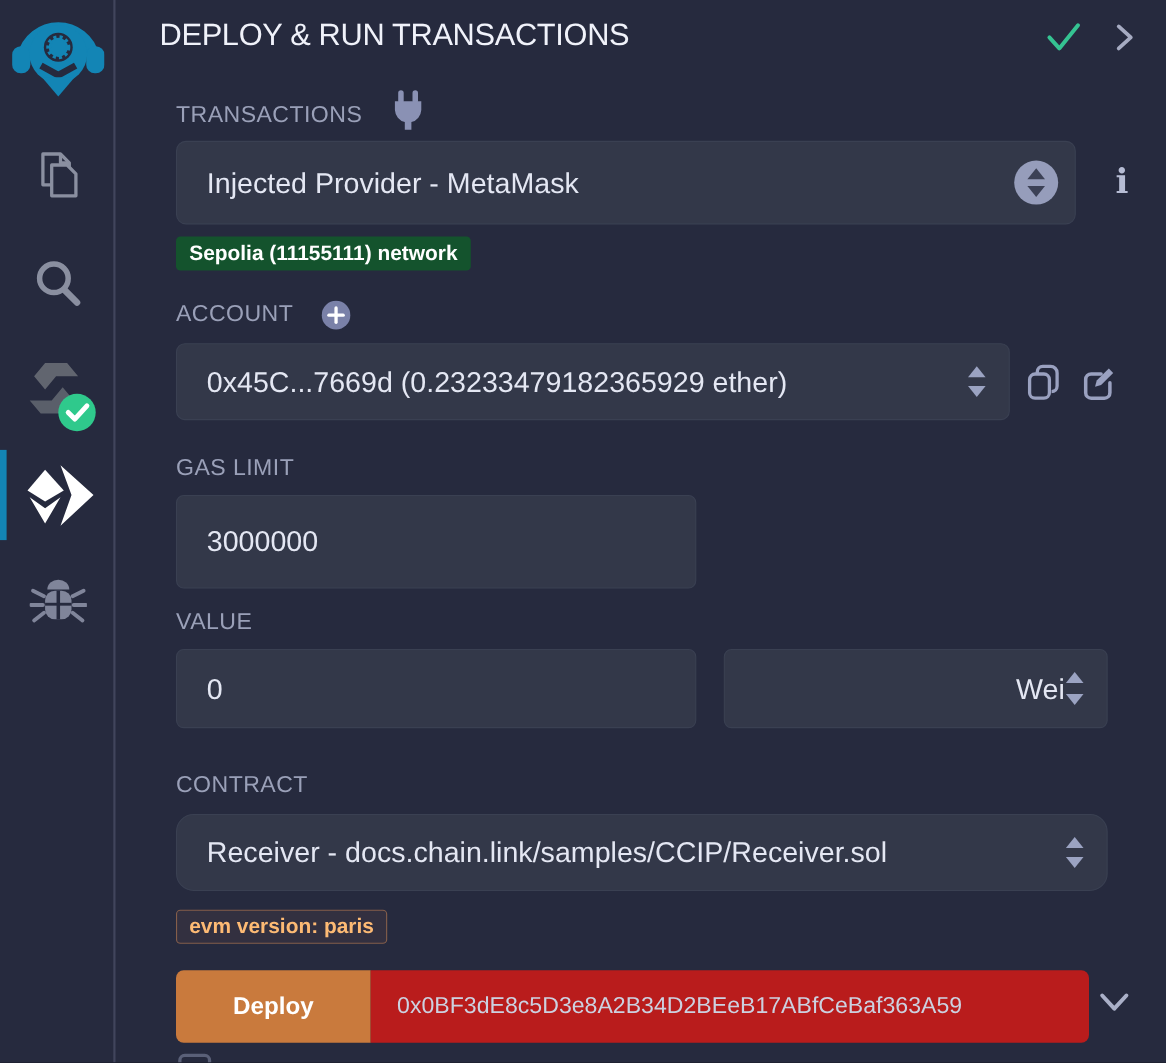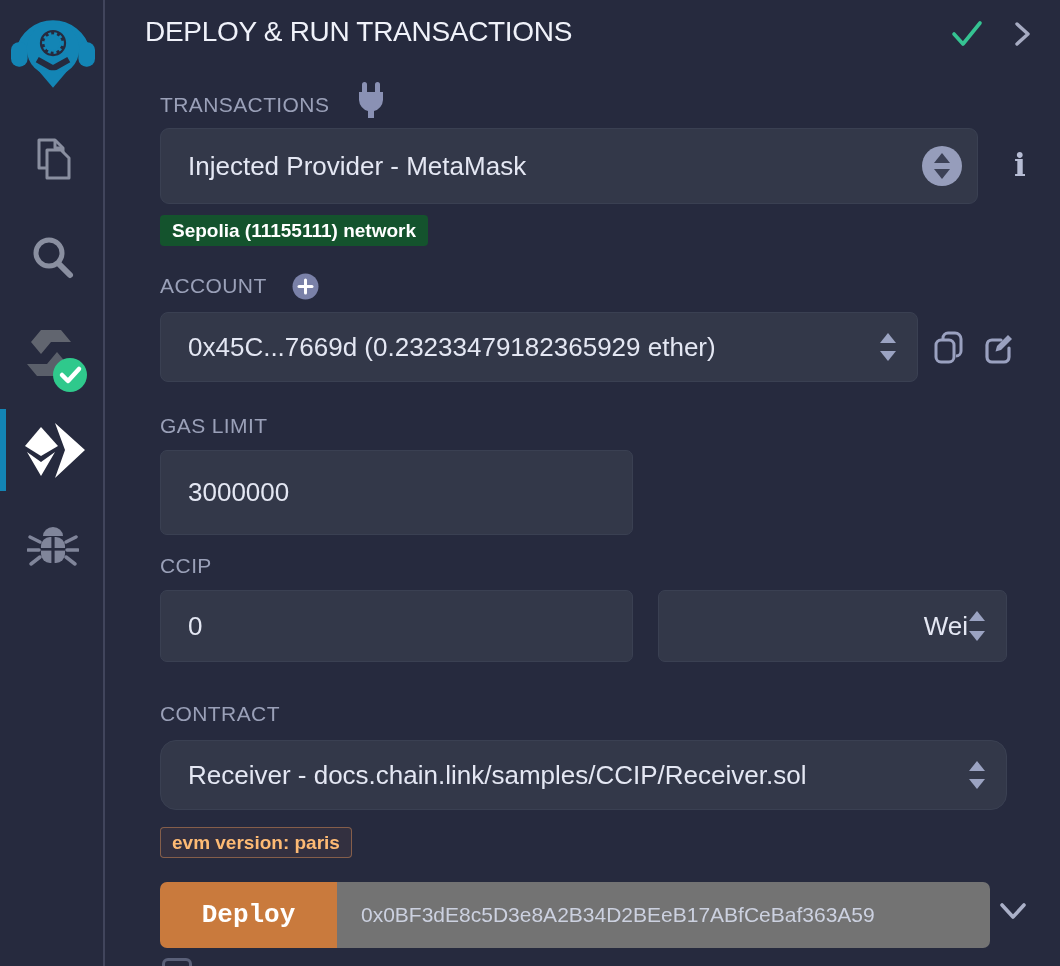--- a/index.html
+++ b/index.html
@@ -33,26 +33,26 @@
     background:#14532d; border-radius:4px; padding:0 12px; color:#ffffff; font-size:19px; font-weight:bold;
   }
   .badge-evm {
     position:absolute; left:160px; top:827px; height:31px; display:inline-flex; align-items:center;
     background:rgba(203,133,83,0.08); border:1px solid rgba(203,133,83,0.55); border-radius:4px;
     padding:0 11px; color:#fdba74; font-size:19px; font-weight:bold;
   }
   .deploy-btn {
     position:absolute; left:160px; top:882px; width:177px; height:66px;
     background:#c97a3d; border:none; border-radius:7px 0 0 7px;
-    color:#ffffff; font-size:26px; font-weight:bold; cursor:pointer;
-    font-family:Liberation Mono, monospace;
+    color:#ffffff; font-size:22px; font-weight:bold; cursor:pointer;
+    font-family:Liberation Sans, sans-serif;
   }
   .deploy-input {
     position:absolute; left:337px; top:882px; width:653px; height:66px;
-    background:#737373; border:none; border-radius:0 7px 7px 0;
+    background:#b91c1c; border:none; border-radius:0 7px 7px 0;
     color:#ccd1e0; font-size:21px; padding-left:24px; outline:none;
     font-family:"Liberation Sans", sans-serif;
   }
   .partial-checkbox {
     position:absolute; left:162px; top:958px; width:30px; height:22px;
     border:3px solid #5a6078; border-radius:6px; background:transparent;
   }
   .info-i { position:absolute; left:1006px; top:147px; width:28px; text-align:center;
     font-family:"DejaVu Serif", serif; font-weight:bold; font-size:31px; color:#b6bcd4; }
   .stepper-circle { position:absolute; right:14px; }
@@ -192,21 +192,21 @@
   <span style="position:absolute; left:983px; top:330px;">
     <svg width="34" height="36" viewBox="0 0 34 36">
       <path d="M26,18 v9 a5,5 0 0 1 -5,5 H9 a5,5 0 0 1 -5,-5 V15 a5,5 0 0 1 5,-5 h9" fill="none" stroke="#9aa1c0" stroke-width="3.2" stroke-linecap="round"></path>
       <path d="M14,16 L25,5 l4,4 L18,20 l-5.5,1.5 Z" fill="#9aa1c0"></path>
     </svg>
   </span>
 
   <div class="label" style="left:160px; top:414px;">GAS LIMIT</div>
   <input class="tfield" style="left: 160px; top: 450px; width: 473px; height: 85px;" value="3000000">
 
-  <div class="label" style="left:160px; top:554px;">CCIP</div>
+  <div class="label" style="left:160px; top:554px;">VALUE</div>
   <input class="tfield" style="left: 160px; top: 590px; width: 473px; height: 72px;" value="0">
 
   <div class="select" style="left:658px; top:590px; width:349px; height:72px; border-radius:7px;text-align:right;">
     <span class="sel-text">Wei</span>
     <span>
       <svg width="18" height="34" viewBox="0 0 18 34">
         <polygon points="9,2 17,12 1,12" fill="#9ba3c2"></polygon>
         <polygon points="9,32 17,22 1,22" fill="#9ba3c2"></polygon>
       </svg>
     </span>

